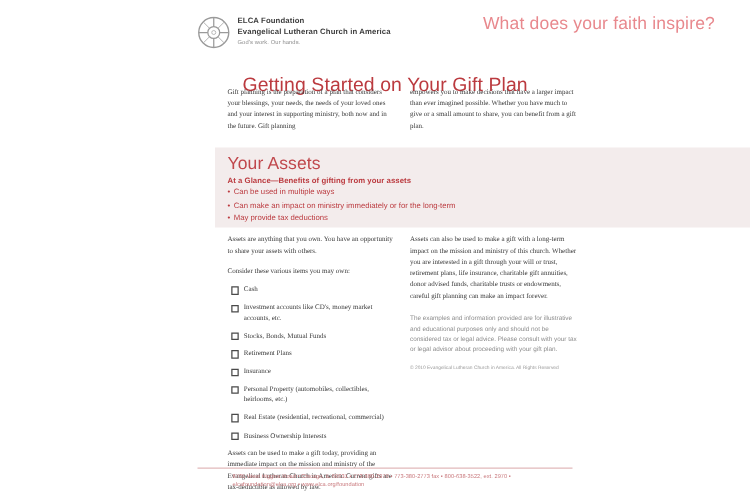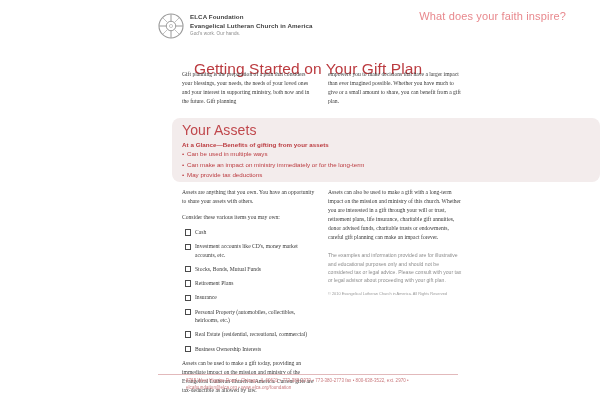--- a/index.html
+++ b/index.html
@@ -62,23 +62,23 @@
   }
   .org-tag {
     font-size: 4.6px;
     color: #8b8b8b;
     display: block;
     margin-top: 1.5px;
     letter-spacing: 0.1px;
   }
   .tagline {
     position: absolute;
-    right: 34px;
+    right: 28px;
     top: 10px;
-    font-size: 11px;
+    font-size: 14px;
     color: #e8888d;
     letter-spacing: 0.15px;
     white-space: nowrap;
   }
 
   
   .main-title {
     position: absolute;
     left: 182px;
     top: 50px;
@@ -112,21 +112,20 @@
   }
 
   
   .assets-band {
     position: absolute;
     left: 172px;
     top: 118px;
     width: 428px;
     height: 64px;
     background: #f3ecec;
-    border-radius: 8px;
   }
   .assets-title {
     position: absolute;
     left: 10px;
     top: 4px;
     font-size: 14px;
     color: #c0474c;
     letter-spacing: 0.1px;
     font-weight: normal;
     white-space: nowrap;

